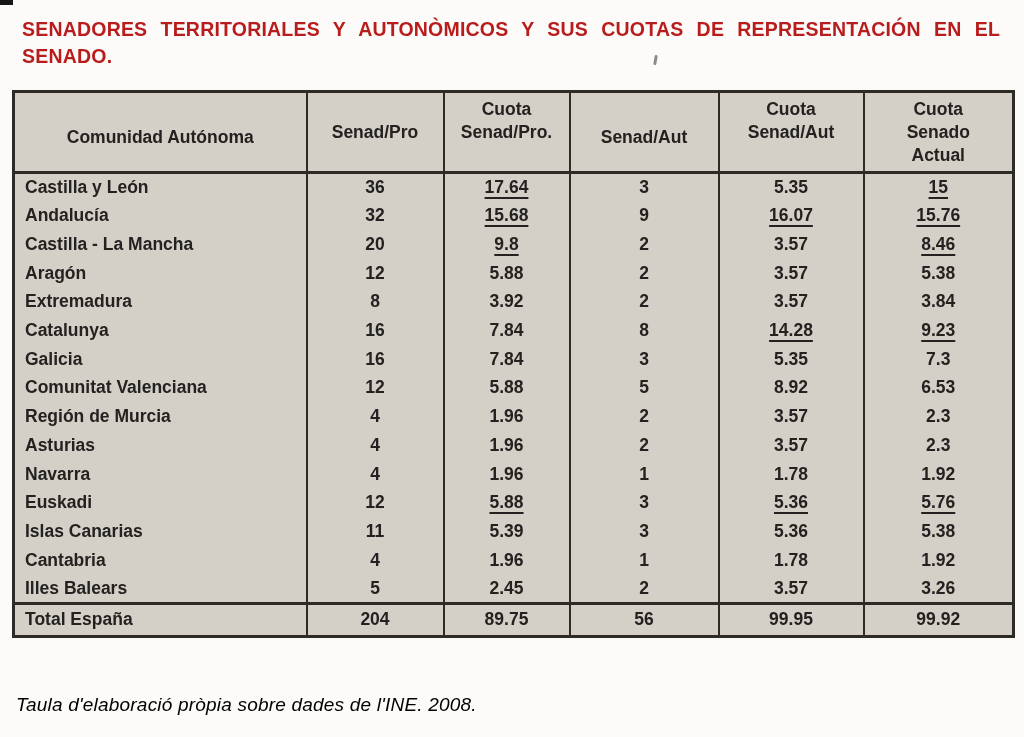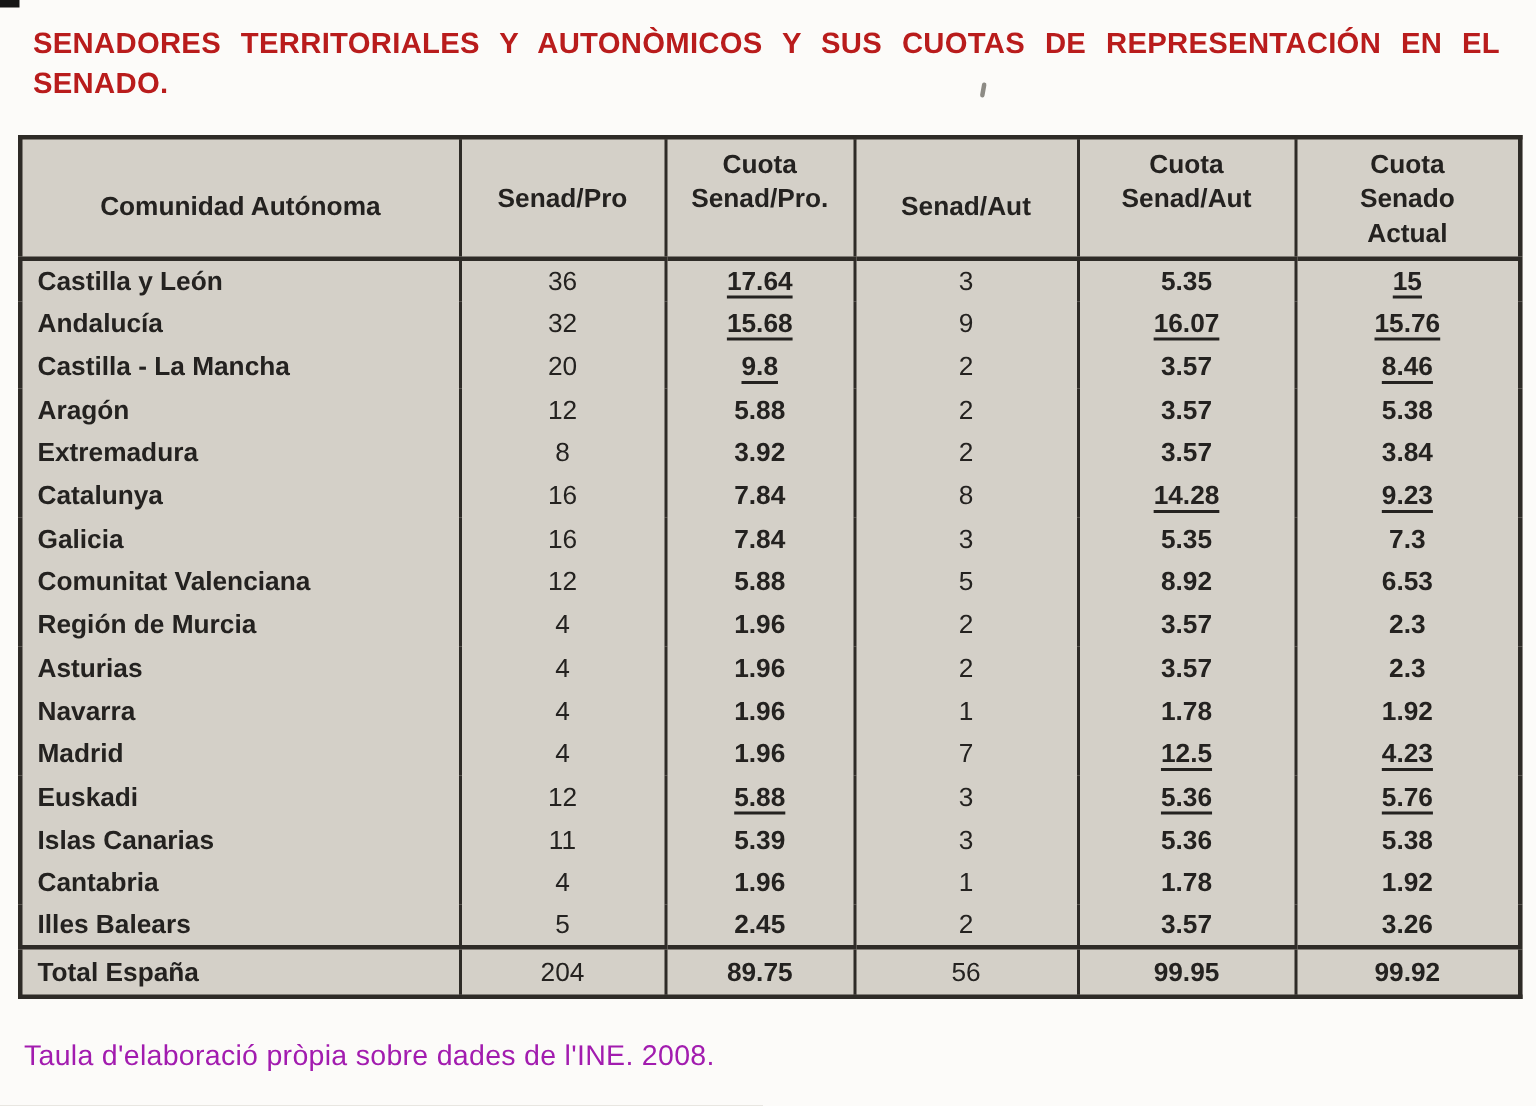--- a/index.html
+++ b/index.html
@@ -47,32 +47,32 @@
     padding: 4px 4px;
     text-decoration: underline;
   }
   thead th .hl { white-space: pre-line; line-height: 1.32; display: inline-block; }
   .va-b { vertical-align: bottom; padding-bottom: 22px; }
   .va-m { vertical-align: middle; }
   .va-t { vertical-align: top; padding-top: 5px; }
 
   tbody td { height: 28.7px; font-size: 17.5px; padding: 0 2px; }
   td.name  { text-align: left; padding-left: 10px; font-weight: bold; }
-  td.count { font-weight: normal; }
+  td.count { font-weight: bold; }
   td.cuota { font-weight: bold; }
   td.u { text-decoration: underline; text-decoration-thickness: 2px; text-underline-offset: 3.5px; }
 
   tfoot td {
     height: 33px; font-size: 17.5px;
     border-top: 3px solid var(--line, #2e2b27);
   }
 
   .source-note {
     position: absolute; top: 694px; left: 16px; margin: 0;
-    font-size: 19px; color: #a21caf; letter-spacing: 0.2px;
+    font-size: 19px; color: #000000; letter-spacing: 0.2px; font-style: italic;
   }
 </style>
 </head>
 <body style="--paper: #fcfbf9; --table-fill: #d4d0c8; --line: #2e2b27; --ink: #242220;">
 
 <div class="artifact-top-left"></div>
 <div class="artifact-speck"></div>
 
 <h1 class="page-title">SENADORES TERRITORIALES Y AUTONÒMICOS Y SUS CUOTAS DE REPRESENTACIÓN EN EL SENADO.</h1>
 
@@ -182,28 +182,20 @@
       </tr>
       <tr>
         <td class="name">Navarra</td>
         <td class="count">4</td>
         <td class="cuota">1.96</td>
         <td class="count">1</td>
         <td class="cuota">1.78</td>
         <td class="cuota">1.92</td>
       </tr>
       <tr>
-        <td class="name">Madrid</td>
-        <td class="count">4</td>
-        <td class="cuota">1.96</td>
-        <td class="count">7</td>
-        <td class="cuota u">12.5</td>
-        <td class="cuota u">4.23</td>
-      </tr>
-      <tr>
         <td class="name">Euskadi</td>
         <td class="count">12</td>
         <td class="cuota u">5.88</td>
         <td class="count">3</td>
         <td class="cuota u">5.36</td>
         <td class="cuota u">5.76</td>
       </tr>
       <tr>
         <td class="name">Islas Canarias</td>
         <td class="count">11</td>

